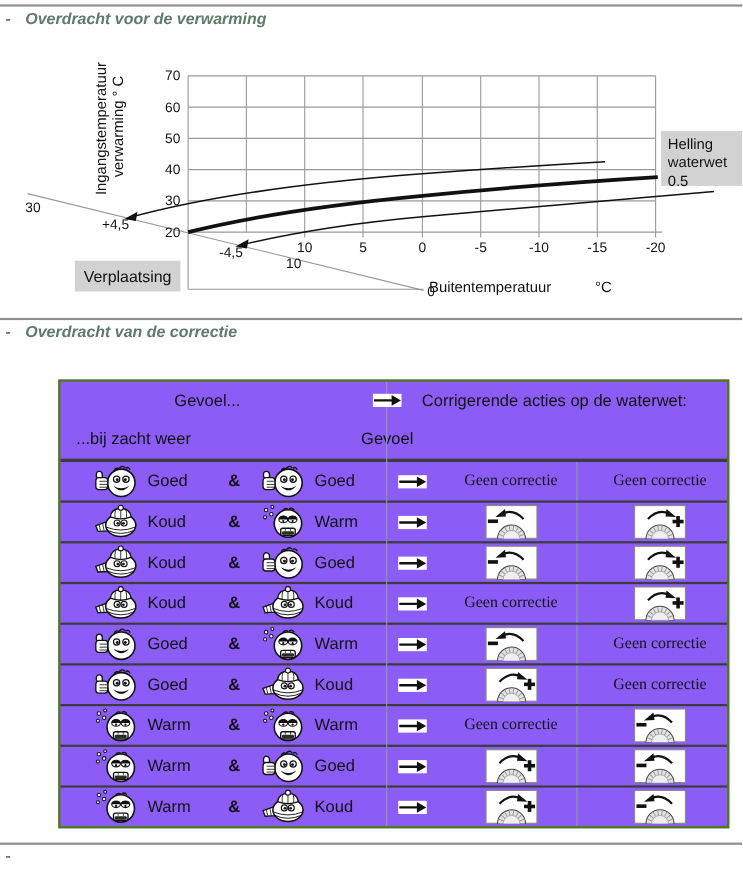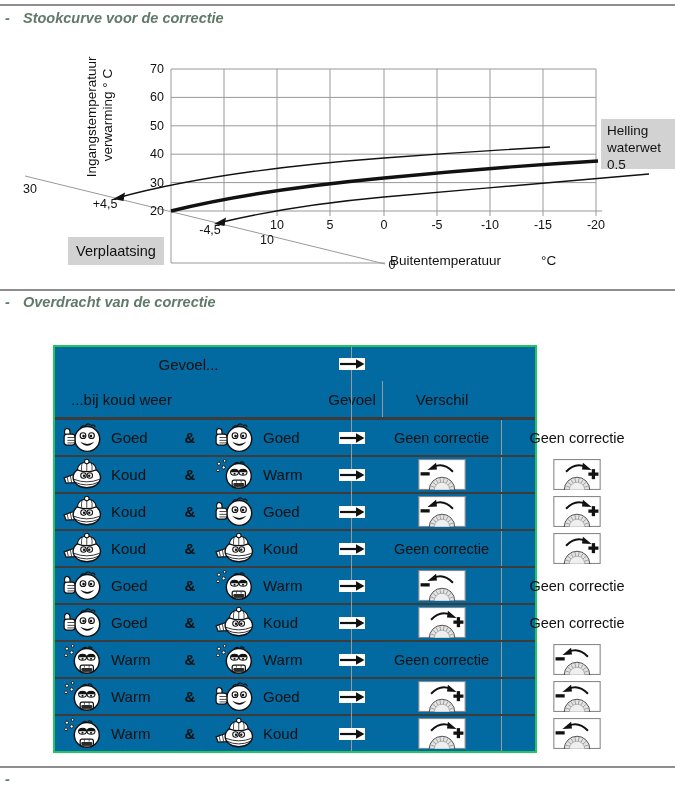--- a/index.html
+++ b/index.html
@@ -3,48 +3,48 @@
 <meta charset="utf-8">
 <style>
   html,body{margin:0;padding:0;}
   body{width:675px;height:800px;background:#fff;position:relative;overflow:hidden;
        font-family:"Liberation Sans",sans-serif;color:#111;}
   .rule{position:absolute;left:0;width:675px;height:2px;background:#8f8f8f;}
   .heading{position:absolute;left:0;width:675px;font-size:14.5px;font-weight:bold;
            font-style:italic;display:flex;}
   .heading .dash{width:18px;padding-left:5px;}
   #chart{position:absolute;left:0;top:36px;}
-  .ctable{position:absolute;left:53px;top:345px;width:484px;border:2px solid #22c55e;
-          box-sizing:border-box;background:#0369a1;}
+  .ctable{position:absolute;left:53px;top:345px;width:610px;border:2px solid #4d7c0f;
+          box-sizing:border-box;background:#8b5cf6;}
   .vline{position:absolute;left:296px;top:0;bottom:0;width:1px;background:#9a9a9a;}
   .hrow1{display:grid;grid-template-columns:267px 60px 270px;height:34px;align-items:center;}
   .hrow2{display:grid;grid-template-columns:133px 134px 60px 119px 151px;height:36px;align-items:center;}
   .trow{display:grid;grid-template-columns:56px 62px 34px 56px 59px 60px 119px 151px;
-        height:35px;align-items:center;border-top:2px solid #3c3c3c;}
+        height:35px;align-items:center;border-top:2px solid #3c3c3c;padding-left:23px;}
   .trow:first-child{border-top:3px solid #3c3c3c;}
   .cell{height:100%;display:flex;align-items:center;box-sizing:border-box;position:relative;}
   .cell.icon{justify-content:center;}
   .cell.lbl{font-size:15px;}
   .cell.amp{justify-content:center;font-size:15px;font-weight:bold;}
   .cell.arrow{justify-content:center;}
-  .cell.action{justify-content:center;font-size:14.5px;}
+  .cell.action{justify-content:center;font-size:14.5px;font-family:Liberation Serif, serif;}
   .cell.verschil{border-left:1px solid #9a9a9a;}
   .hcell{font-size:15px;text-align:center;}
   .hcell.acties{padding-right:26px;}
   .row-arrow{background:#fff;}
   .geen{white-space:nowrap;}
 </style>
 </head>
 <body>
 
 <div class="rule" style="top:4px"></div>
 
 <div class="heading" style="top: 10px; color: rgb(95, 122, 104);">
   <span class="dash">-</span>
-  <span>Stookcurve voor de correctie</span>
+  <span>Overdracht voor de verwarming</span>
 </div>
 
 <svg id="chart" width="675" height="252" viewBox="0 0 675 252">
 
   <g stroke="#999" stroke-width="1" fill="none">
     <path d="M224,33V175 M277,33V175 M330,33V175 M384,33V175 M437,33V175 M490,33V175 M543,33V175 M596,33V175"></path>
     <path d="M171,33H596 M171,61.4H596 M171,89.8H596 M171,118.2H596 M171,146.6H596"></path>
     <path d="M171,33V227"></path>
     <path d="M171,175H602"></path>
     <path d="M277,175v5 M330,175v5 M384,175v5 M437,175v5 M490,175v5 M543,175v5 M596,175v5"></path>
@@ -115,26 +115,26 @@
 <div class="ctable">
   <div class="vline"></div>
   <div class="hrow1">
     <div class="hcell">Gevoel...</div>
     <div class="cell arrow">
       <svg class="row-arrow" width="26" height="12" viewBox="0 0 26 12">
           <path d="M1,6H18" stroke="#111" stroke-width="2.2" fill="none"></path>
           <polygon points="17,1.2 25.5,6 17,10.8" fill="#111"></polygon>
         </svg>
     </div>
+    <div class="hcell acties">Corrigerende acties op de waterwet:</div>
   </div>
   <div class="hrow2">
-    <div class="hcell">...bij koud weer</div>
+    <div class="hcell">...bij zacht weer</div>
     <div></div>
     <div class="hcell">Gevoel</div>
-    <div class="hcell cell verschil" style="justify-content:center">Verschil</div>
   </div>
   <div>
       <div class="trow">
         <div class="cell icon">
           <svg width="44" height="34" viewBox="0 0 46 36">
 <circle cx="27.5" cy="19" r="13.2" fill="#fff" stroke="#111" stroke-width="1.5"></circle>
 <path d="M20.5,7.5 Q22,3.5 25.5,5.5 M25.5,5 Q28.5,1.5 31,4.5 M31.5,5 Q34.5,3 36,6.5" fill="none" stroke="#111" stroke-width="1.3"></path>
 <circle cx="23" cy="15.5" r="3" fill="#fff" stroke="#111" stroke-width="1.2"></circle>
             <circle cx="32" cy="15.5" r="3" fill="#fff" stroke="#111" stroke-width="1.2"></circle>
 <circle cx="23.6" cy="16" r="1.4" fill="#111"></circle>

